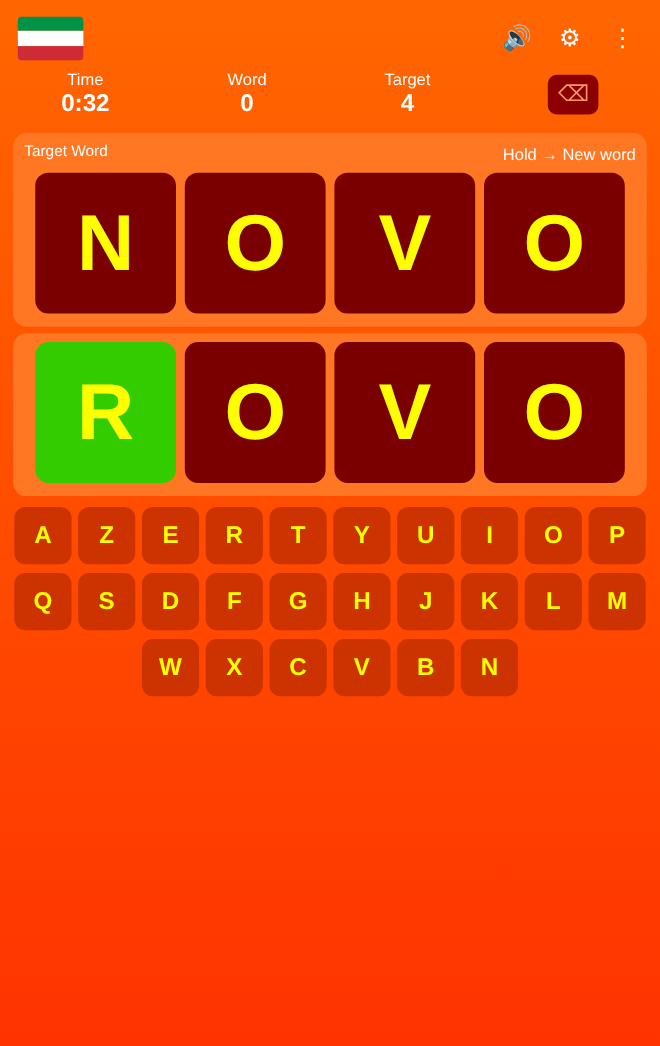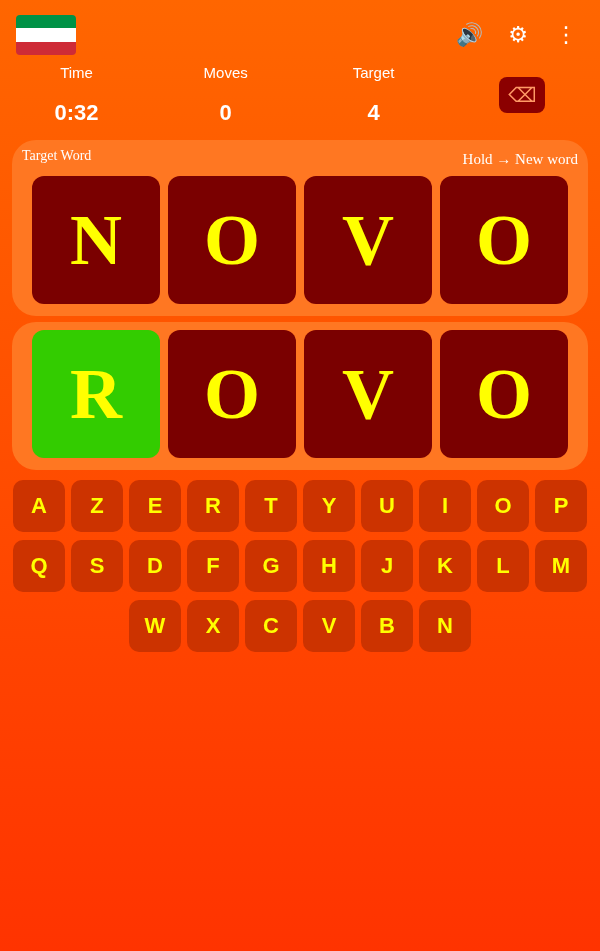--- a/index.html
+++ b/index.html
@@ -75,44 +75,42 @@
     .stat-label {
       color: #fff;
       font-size: 15px;
       font-weight: 500;
     }
 
     .stat-value {
       color: #fff;
       font-size: 22px;
       font-weight: bold;
-      margin-top: 19px;
     }
 
     
     .back-btn {
       width: 46px;
       height: 36px;
       background: #8b0000;
       border-radius: 8px;
       display: flex;
       align-items: center;
       justify-content: center;
       cursor: pointer;
       color: #ff9966;
       font-size: 20px;
     }
 
     
     .section {
       background: #ff7722;
-      border-radius: 24px;
+      border-radius: 12px;
       margin: 6px 12px;
       padding: 8px 10px 12px 10px;
-      font-family: Liberation Serif, serif;
     }
 
     .section-label {
       color: #fff;
       font-size: 14px;
       font-weight: 500;
       margin-bottom: 6px;
     }
 
     .section-top {
@@ -207,21 +205,21 @@
     </div>
   </div>
 </div>
 
 <div class="stats-row">
   <div class="stat-item">
     <span class="stat-label">Time</span>
     <span class="stat-value">0:32</span>
   </div>
   <div class="stat-item">
-    <span class="stat-label">Moves</span>
+    <span class="stat-label">Word</span>
     <span class="stat-value">0</span>
   </div>
   <div class="stat-item">
     <span class="stat-label">Target</span>
     <span class="stat-value">4</span>
   </div>
   <div class="back-btn">
     <span>⌫</span>
   </div>
 </div>

